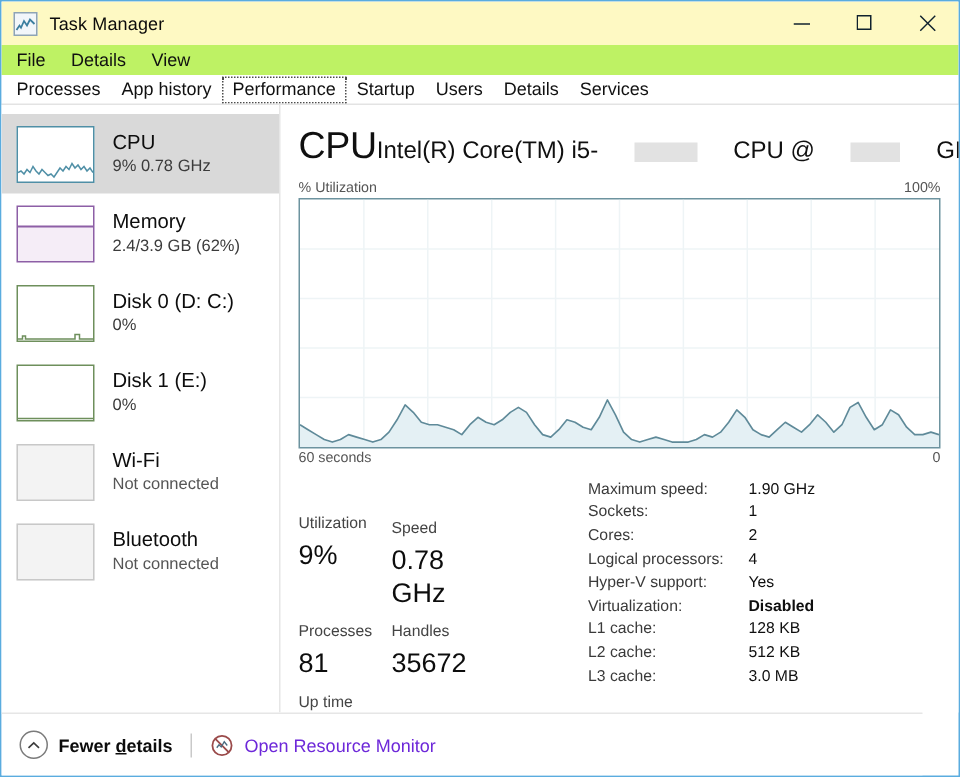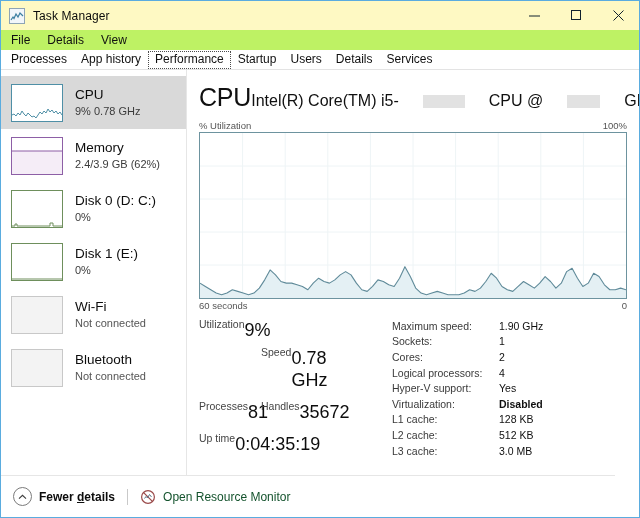--- a/index.html
+++ b/index.html
@@ -235,21 +235,21 @@
     left: 11px; top: 248px;
     width: 428px;
     height: 150px;
   }
   .stats-left {
     position: absolute;
     left: 0; top: 0;
     width: 190px;
   }
   .srow { display: flex; }
-  .scol { display: flex; flex-direction: row; }
+  .scol { display: flex; flex-direction: column; justify-content: center; }
   .scol.c1 { width: 62px; }
   .scol.c2 { width: 75px; margin-top: 28px; }
   .scol.c3 { width: 70px; }
   .s-label {
     font-size: 10.5px;
     color: #444444;
     height: 15px;
   }
   .s-value {
     font-size: 18px;
@@ -318,21 +318,21 @@
     align-items: center;
     cursor: pointer;
   }
   .resmon-icon {
     width: 16px; height: 16px;
     flex: 0 0 auto;
   }
   .resmon-label {
     margin-left: 7px;
     font-size: 12px;
-    color: #14532d;
+    color: #6d28d9;
   }
 </style>
 </head>
 <body>
 
 <div id="app">
 
   <div class="titlebar">
     <div class="title-icon">
       <svg width="14" height="13" viewBox="0 0 14 13">

